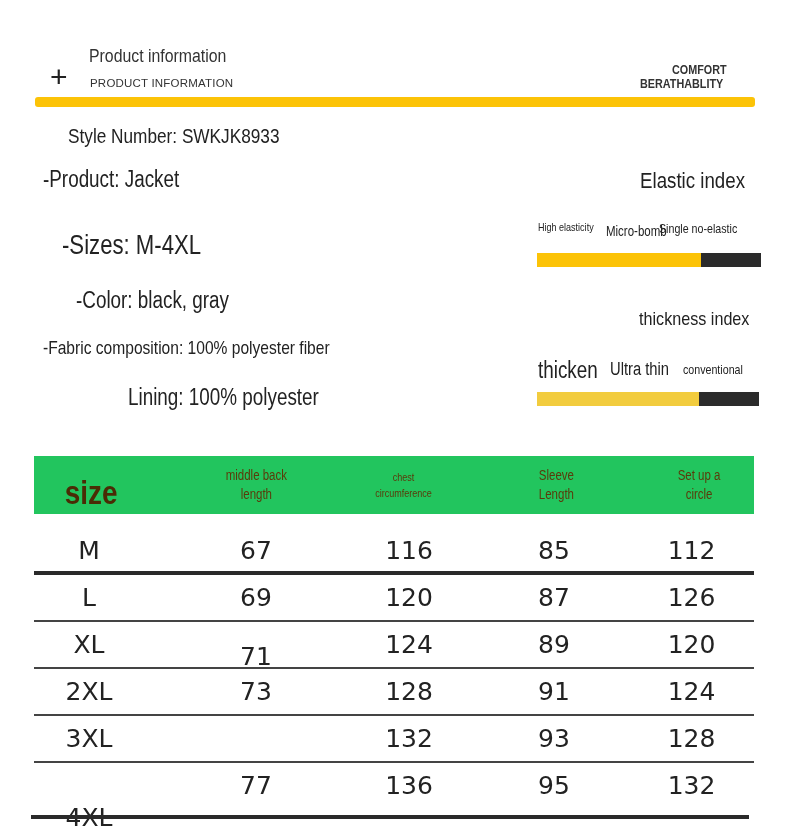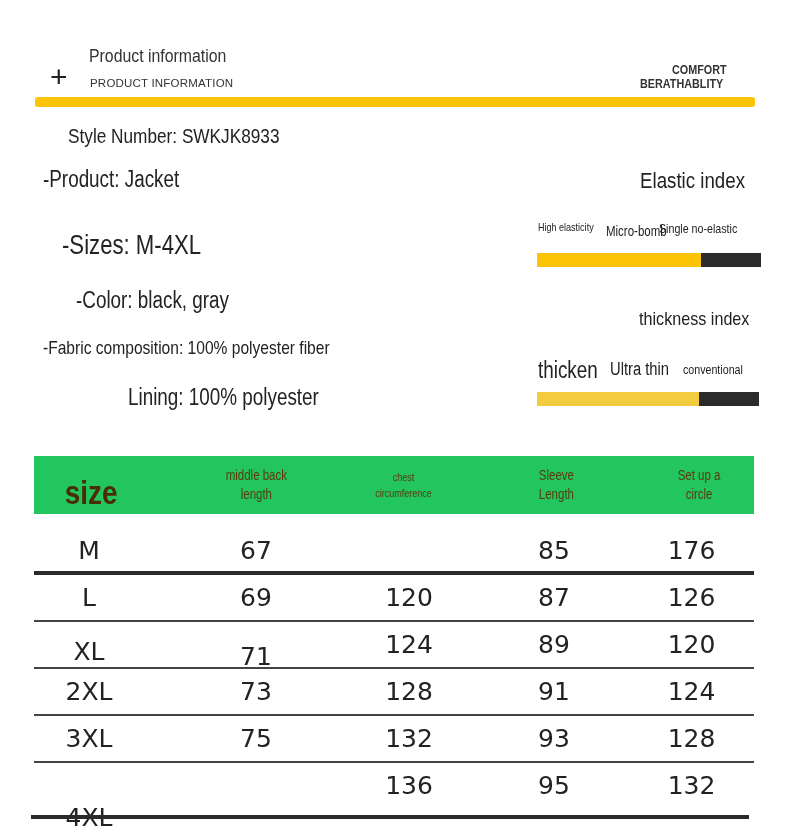--- a/index.html
+++ b/index.html
@@ -99,55 +99,56 @@
     <div>
         <span>Set up a</span>
         <span>circle</span>
       </div>
   </div>
 </div>
 
 <div class="row" style="top:528px;">
   <div class="cell" style="left:0;width:110px;">M</div>
   <div class="cell" style="left:170px;width:104px;">67</div>
+  <div class="cell" style="left:320px;width:110px;">116</div>
   <div class="cell" style="left:470px;width:100px;">85</div>
-  <div class="cell" style="left:605px;width:105px;">176</div>
+  <div class="cell" style="left:605px;width:105px;">112</div>
   <div class="line thick"></div>
 </div>
 <div class="row" style="top:575px;">
   <div class="cell" style="left:0;width:110px;">L</div>
   <div class="cell" style="left:170px;width:104px;">69</div>
   <div class="cell" style="left:320px;width:110px;">120</div>
   <div class="cell" style="left:470px;width:100px;">87</div>
   <div class="cell" style="left:605px;width:105px;">126</div>
   <div class="line"></div>
 </div>
 <div class="row" style="top:622px;">
-  <div class="cell" style="left:0;width:110px;margin-top:7px;">XL</div>
+  <div class="cell" style="left:0;width:110px;">XL</div>
   <div class="cell" style="left:170px;width:104px;margin-top:12px;">71</div>
   <div class="cell" style="left:320px;width:110px;">124</div>
   <div class="cell" style="left:470px;width:100px;">89</div>
   <div class="cell" style="left:605px;width:105px;">120</div>
   <div class="line"></div>
 </div>
 <div class="row" style="top:669px;">
   <div class="cell" style="left:0;width:110px;">2XL</div>
   <div class="cell" style="left:170px;width:104px;">73</div>
   <div class="cell" style="left:320px;width:110px;">128</div>
   <div class="cell" style="left:470px;width:100px;">91</div>
   <div class="cell" style="left:605px;width:105px;">124</div>
   <div class="line"></div>
 </div>
 <div class="row" style="top:716px;">
   <div class="cell" style="left:0;width:110px;">3XL</div>
-  <div class="cell" style="left:170px;width:104px;">75</div>
   <div class="cell" style="left:320px;width:110px;">132</div>
   <div class="cell" style="left:470px;width:100px;">93</div>
   <div class="cell" style="left:605px;width:105px;">128</div>
   <div class="line"></div>
 </div>
 <div class="row" style="top:763px;width:718px;left:31px;height:56px;">
   <div class="cell" style="left:3px;width:110px;margin-top:32px;">4XL</div>
+  <div class="cell" style="left:173px;width:104px;">77</div>
   <div class="cell" style="left:323px;width:110px;">136</div>
   <div class="cell" style="left:473px;width:100px;">95</div>
   <div class="cell" style="left:608px;width:105px;">132</div>
   <div class="line thick"></div>
 </div>
 
 </body></html>

